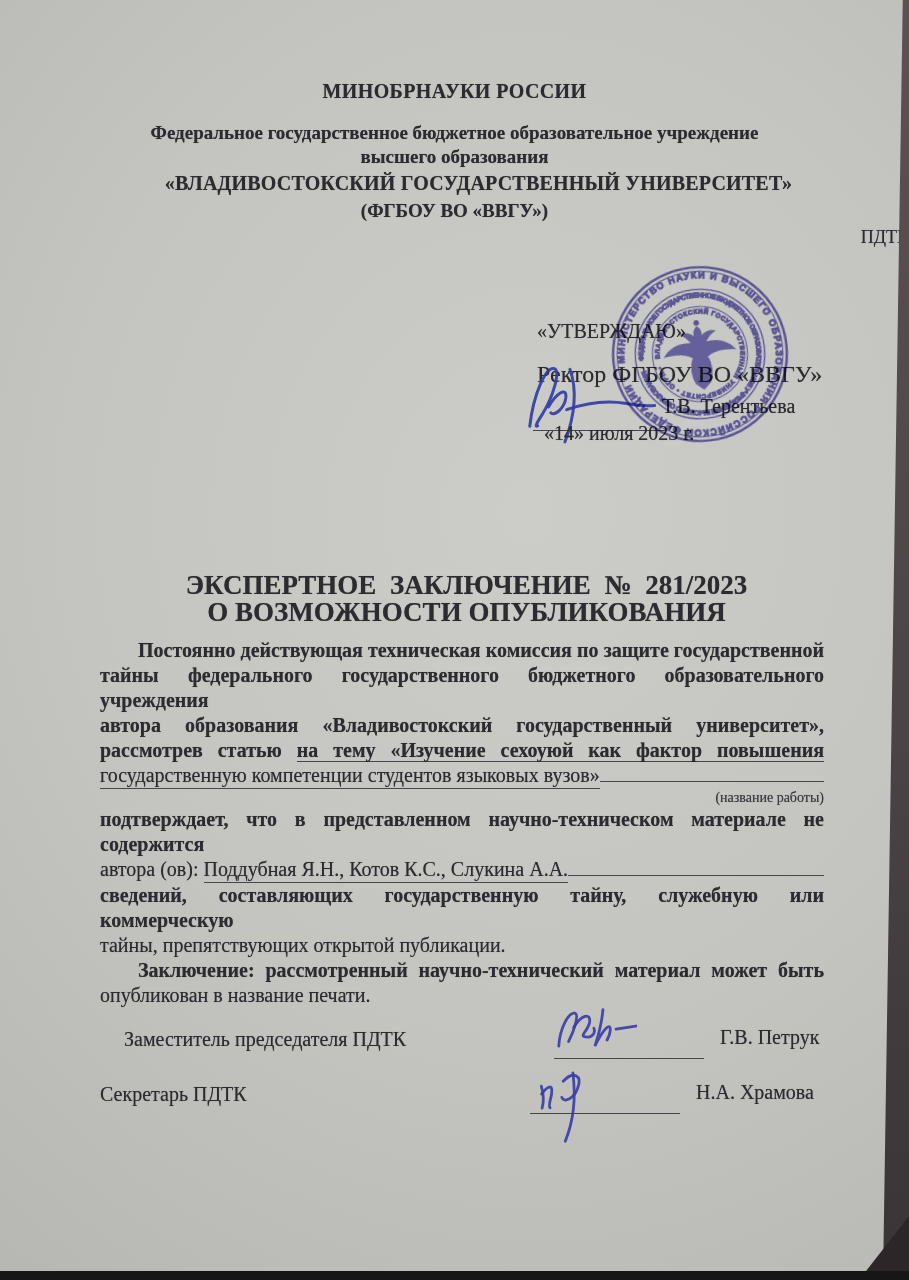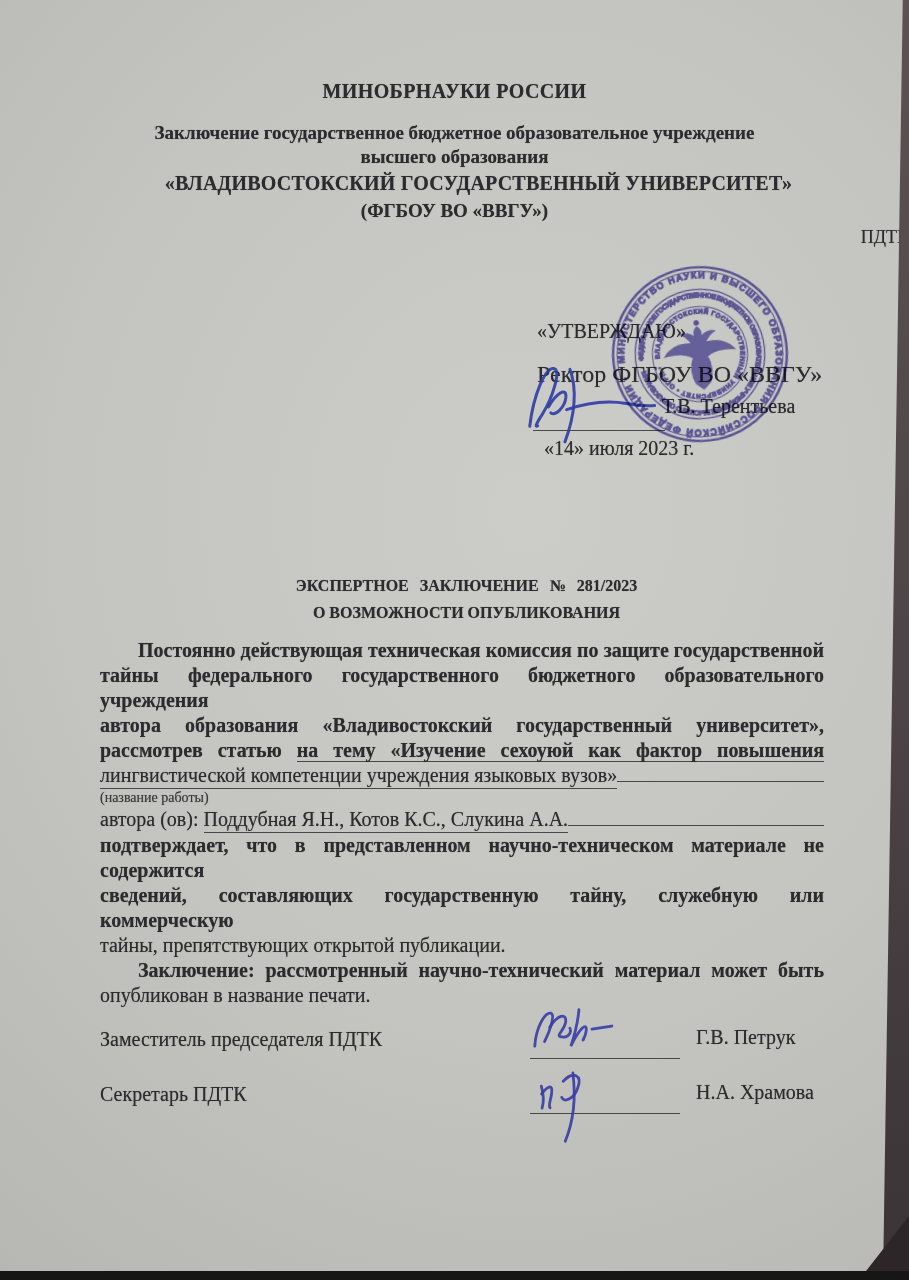--- a/index.html
+++ b/index.html
@@ -16,42 +16,42 @@
   .hdr .org1 { margin-top:19px; font-size:19px; font-weight:bold; }
   .hdr .org2 { font-size:19px; font-weight:bold; line-height:26px;}
   .hdr .org3 { font-size:20px; font-weight:bold; line-height:27px; letter-spacing:.2px;padding-left:48px;}
   .hdr .org4 { font-size:19px; font-weight:bold; line-height:27px;}
   .hdr .org5 { font-size:18px; line-height:26px;text-align:right;}
   
   .ap-label    { position:absolute; left:537px; top:320px; font-size:20px; }
   .ap-position { position:absolute; left:537px; top:361px; font-size:24px; }
   .ap-name     { position:absolute; left:662px; top:395px; font-size:20px; }
   .ap-line     { position:absolute; left:533px; top:430px; width:132px; border-top:1.6px solid #46464b; }
-  .ap-date     { position:absolute; left:544px; top:437px; font-size:20px; }
+  .ap-date     { position:absolute; left:544px; top:422px; font-size:20px; }
   .rector-sig  { position:absolute; left:514px; top:352px; transform:rotate(-4deg); }
   .rector-sig path { fill:none; stroke:#2e3ca4; stroke-width:3; stroke-linecap:round; opacity:.9; }
   .stamp { position:absolute; left:604px; top:258px; mix-blend-mode:multiply; filter:blur(.4px); transform:rotate(-7deg); }
   .stamp * { stroke:#5b51b6; }
   .stamp text { stroke:none; fill:#5b51b6; font-family:"Liberation Sans","DejaVu Sans",sans-serif; font-weight:bold; }
   
-  .title { position:absolute; left:0; right:0; top:572px; text-align:center; font-weight:bold; font-size:16px; line-height:27px;padding-left:24px; }
+  .title { position:absolute; left:0; right:0; top:572px; text-align:center; font-weight:bold; font-size:27px; line-height:27px;padding-left:24px; }
   .title .t1 { word-spacing:7px; }
   
   .body { position:absolute; left:100px; top:638px; width:724px; font-size:20px; line-height:25px; }
   .bl { width:724px; }
   .just { text-align:justify; text-align-last:justify;font-weight:bold; }
   .ind { text-indent:38px; }
   .u { border-bottom:1.6px solid #46464b; }
   .flexline { display:flex; align-items:baseline; }
   .fill { flex:1; border-bottom:1.6px solid #46464b; }
-  .caption { text-align:left; font-size:14px; line-height:18px; color:#3a3a3e; }
+  .caption { text-align:right; font-size:14px; line-height:18px; color:#3a3a3e; }
   
   .sigs { position:absolute; left:100px; top:1014px; width:724px; font-size:20px; }
   .sig-row { position:absolute; left:0; width:724px; height:50px; }
-  .row1 { top:0; } .row2 { top:55px; }
+  .row1 { top:0;margin-left:24px; } .row2 { top:55px; }
   .role { position:absolute; left:0; top:14px; }
   .sline { position:absolute; left:430px; top:44px; width:150px; border-top:1.6px solid #46464b; }
   .sname { position:absolute; left:596px; top:12px; }
   .scrib { position:absolute; overflow:visible; }
   .scrib path { fill:none; stroke:#3b3fa6; stroke-width:2.8; stroke-linecap:round; opacity:.92; }
   .scrib1 { left:424px; top:-14px; transform:rotate(-3deg); }
   .scrib2 { left:432px; top:-6px; transform:rotate(-2deg); }
   
   .edge-right { position:absolute; right:0; top:0; bottom:0; width:26px;
     background:linear-gradient(to bottom,#5c5254 0%,#4c4446 55%,#3a3436 100%);
@@ -60,21 +60,21 @@
   .corner-br { position:absolute; right:0; bottom:0; width:50px; height:64px; background:#2c2628;
     clip-path:polygon(100% 0, 100% 100%, 0 100%); }
 </style>
 </head>
 <body>
 
 <div class="photo">
 
   <div class="hdr">
     <div class="ministry soft">МИНОБРНАУКИ РОССИИ</div>
-    <div class="org1 soft">Заключение государственное бюджетное образовательное учреждение</div>
+    <div class="org1 soft">Федеральное государственное бюджетное образовательное учреждение</div>
     <div class="org2 soft">высшего образования</div>
     <div class="org3 soft">«ВЛАДИВОСТОКСКИЙ ГОСУДАРСТВЕННЫЙ УНИВЕРСИТЕТ»</div>
     <div class="org4 soft">(ФГБОУ ВО «ВВГУ»)</div>
     <div class="org5 soft">ПДТК</div>
   </div>
 
   <div class="ap-label soft">«УТВЕРЖДАЮ»</div>
   <div class="ap-position soft">Ректор ФГБОУ ВО «ВВГУ»</div>
 
   <svg class="rector-sig" width="152" height="94" viewBox="0 0 152 94">
@@ -118,26 +118,26 @@
     <div class="t1">ЭКСПЕРТНОЕ ЗАКЛЮЧЕНИЕ № 281/2023</div>
     <div class="t2">О ВОЗМОЖНОСТИ ОПУБЛИКОВАНИЯ</div>
   </div>
 
   <div class="body soft">
     <div class="bl just ind">Постоянно действующая техническая комиссия по защите государственной</div>
     <div class="bl just">тайны федерального государственного бюджетного образовательного учреждения</div>
     <div class="bl just">автора образования «Владивостокский государственный университет»,</div>
     <div class="bl just"><span>рассмотрев статью</span> <span class="u">на тему «Изучение сехоуюй как фактор повышения</span></div>
     <div class="bl flexline">
-        <span class="u">лингвистической компетенции учреждения языковых вузов»</span>
+        <span class="u">государственную компетенции студентов языковых вузов»</span>
         <span class="fill"></span>
       </div>
     <div class="bl caption">(название работы)</div>
+    <div class="bl just">подтверждает, что в представленном научно-техническом материале не содержится</div>
     <div class="bl flexline"><span>автора (ов):</span>&nbsp;<span class="u">Поддубная Я.Н., Котов К.С., Слукина А.А.</span><span class="fill"></span></div>
-    <div class="bl just">подтверждает, что в представленном научно-техническом материале не содержится</div>
     <div class="bl just">сведений, составляющих государственную тайну, служебную или коммерческую</div>
     <div class="bl">тайны, препятствующих открытой публикации.</div>
     <div class="bl just ind">Заключение: рассмотренный научно-технический материал может быть</div>
     <div class="bl">опубликован в название печати.</div>
   </div>
 
   <div class="sigs">
     <div class="sig-row row1">
       <span class="role soft">Заместитель председателя ПДТК</span>
       <svg class="scrib scrib1" width="100" height="60" viewBox="0 0 100 60">

